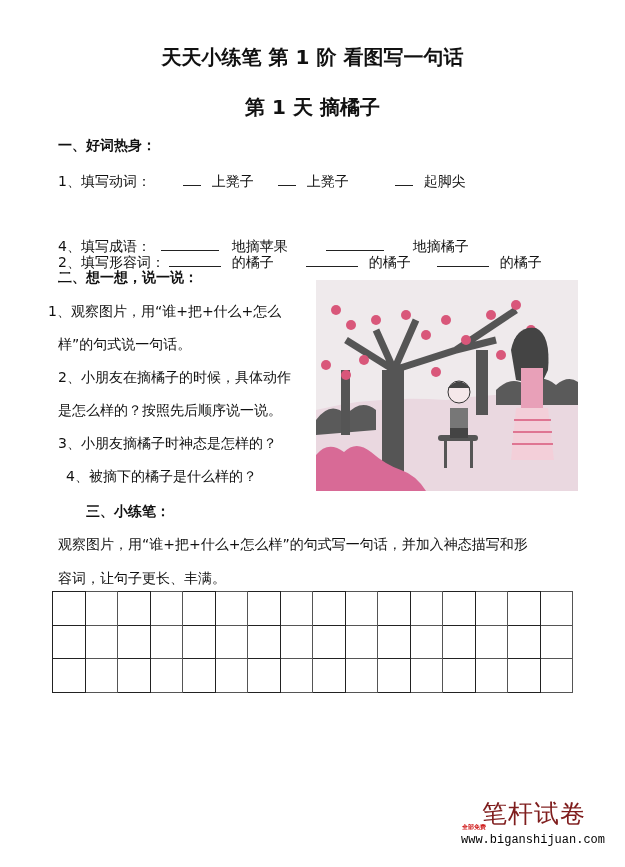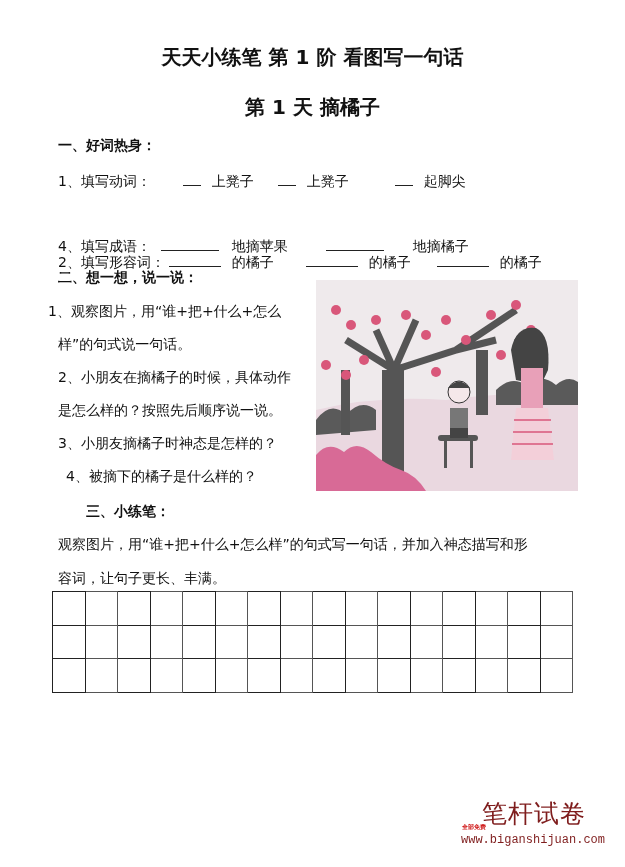--- a/index.html
+++ b/index.html
@@ -8,21 +8,21 @@
   .abs { position:absolute; white-space:nowrap; }
   .title { font-weight:bold; font-size:20px; left:0; width:625px; text-align:center; }
   .h2 { font-weight:bold; font-size:14px; }
   .line { font-size:14px; }
   .blank { display:inline-block; border-bottom:1px solid #222; height:14px; vertical-align:baseline; }
   .picture { position:absolute; left:316px; top:280px; width:262px; height:211px; background:#f2eef0; overflow:hidden; }
   .grid { position:absolute; left:52px; top:591px; border-collapse:collapse; }
   .grid td { width:31.5px; height:32.5px; border:1px solid #222; padding:0; }
   .grid td:nth-child(even) { border-color:#555; }
   .logo-cn { font-family:"DejaVu Serif","Liberation Serif",serif; font-size:25px; color:#7f1d1d; left:482px; top:797px; letter-spacing:1px; }
-  .logo-url { font-family:"Liberation Mono","DejaVu Sans Mono",monospace; font-size:12px; color:#7f1d1d; left:461px; top:833px; }
+  .logo-url { font-family:"Liberation Mono","DejaVu Sans Mono",monospace; font-size:12px; color:#000000; left:461px; top:833px; }
   .logo-badge { font-size:6px; color:#d12020; font-weight:bold; left:462px; top:823px; }
 </style>
 </head>
 <body>
 
 <div class="abs title" style="top:44px;">天天小练笔 第 1 阶 看图写一句话</div>
 <div class="abs title" style="top:94px;">第 1 天 摘橘子</div>
 
 <div class="abs h2" style="left:58px;top:137px;">一、好词热身：</div>
 

